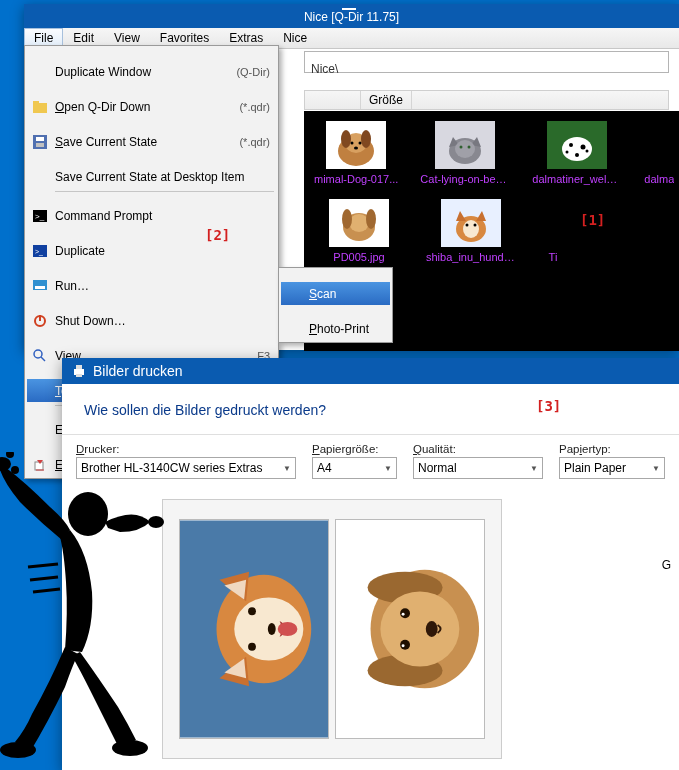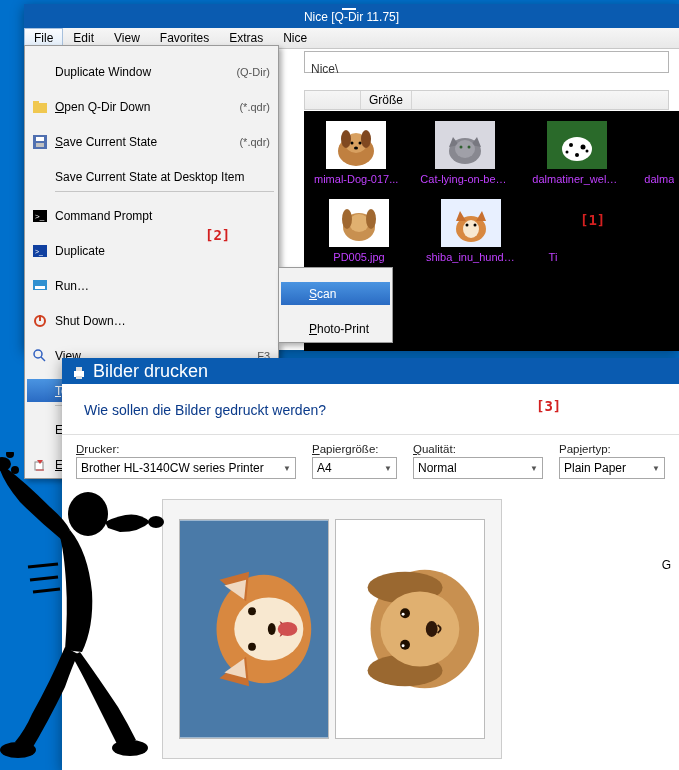--- a/index.html
+++ b/index.html
@@ -33,21 +33,21 @@
 .menu-row.highlight { background: linear-gradient(#4a94e1,#2a6bc3); color: #fff; }
 .menu-row .arrow { font-size: 9px; color: #333; }
 .menu-row.highlight .arrow { color: #fff; }
 
 .submenu { position: absolute; top: 267px; left: 278px; width: 115px; background: #f2f2f2; border: 1px solid #9a9a9a; box-shadow: 3px 3px 5px rgba(0,0,0,0.3); font-size: 12px; padding: 2px; }
 .submenu .menu-row { padding-left: 28px; }
 
 .annot { position: absolute; font-family: monospace; color: #d32020; font-weight: bold; font-size: 14px; z-index: 200; }
 
 .print-window { position: absolute; top: 358px; left: 62px; right: 0; bottom: 0; background: #fff; box-shadow: 0 4px 14px rgba(0,0,0,0.4); }
-.print-titlebar { background: #0a5bb0; color: #fff; height: 26px; display: flex; align-items: center; padding: 0 10px; font-size: 18px; text-align: center; }
+.print-titlebar { background: #0a5bb0; color: #fff; height: 26px; display: flex; align-items: center; padding: 0 10px; font-size: 14px; text-align: center; }
 .print-titlebar .pico { width: 14px; height: 14px; margin-right: 7px; display: inline-block; }
 .print-header { background: #fff; padding: 18px 22px 16px; font-size: 14px; color: #0a3a8a; border-bottom: 1px solid #dfdfdf; }
 .print-opts { display: flex; gap: 16px; padding: 8px 14px 6px; font-size: 11.5px; align-items: flex-end; }
 .opt { display: flex; flex-direction: column; gap: 2px; }
 .opt label { color: #222; }
 .opt label u { text-decoration: underline; }
 .selbox { border: 1px solid #a8a8a8; background: #fff; height: 22px; font-size: 12px; padding: 2px 4px; display: flex; align-items: center; justify-content: space-between; }
 .selbox .dd { font-size: 8px; color: #555; margin-left: 6px; }
 .preview-pane { margin: 14px 0 0 100px; width: 340px; height: 260px; background: #f5f5f5; border: 1px solid #ccc; display: flex; align-items: center; justify-content: center; gap: 6px; padding: 14px; }
 .preview-img { background: #fff; border: 1px solid #bbb; overflow: hidden; display: flex; align-items: center; justify-content: center; }
@@ -277,21 +277,21 @@
           <rect x="4" y="1" width="6" height="4" fill="#e0e0e0"></rect>
           <rect x="4" y="10" width="6" height="3" fill="#e0e0e0"></rect>
         </svg></span>
     <span>Bilder drucken</span>
   </div>
   <div class="print-header">Wie sollen die Bilder gedruckt werden?</div>
   <div class="print-opts">
     <div class="opt" style="width:220px;">
       <label><u>D</u>rucker:</label>
       <div class="selbox">
-        <span>Brother HL-3140CW series Printer</span>
+        <span>Brother HL-3140CW series Extras</span>
           <span class="dd">▼</span>
       </div>
     </div>
     <div class="opt" style="width:85px;">
       <label><u>P</u>apiergröße:</label>
       <div class="selbox">
         <span>A4</span>
           <span class="dd">▼</span>
       </div>
     </div>

